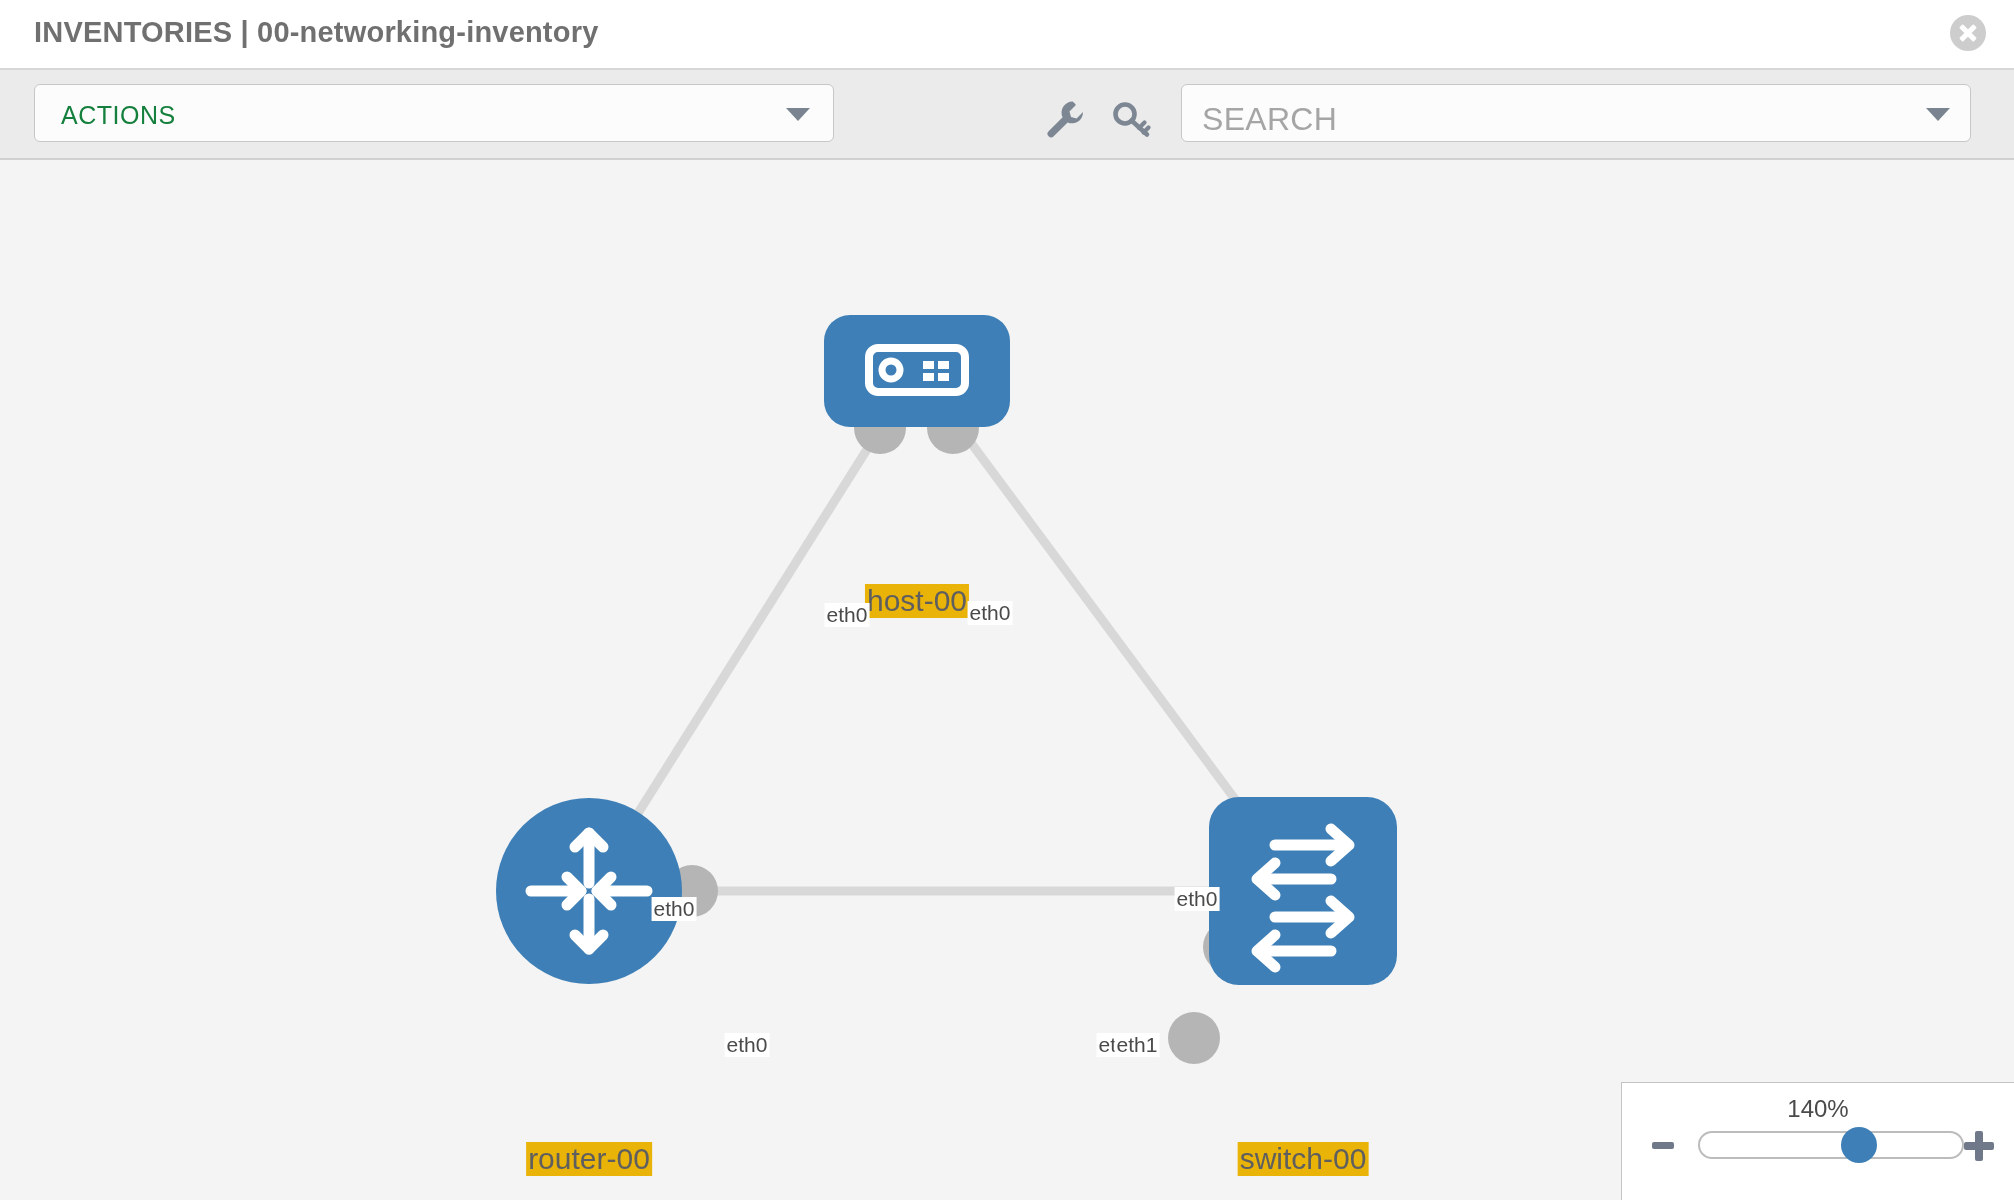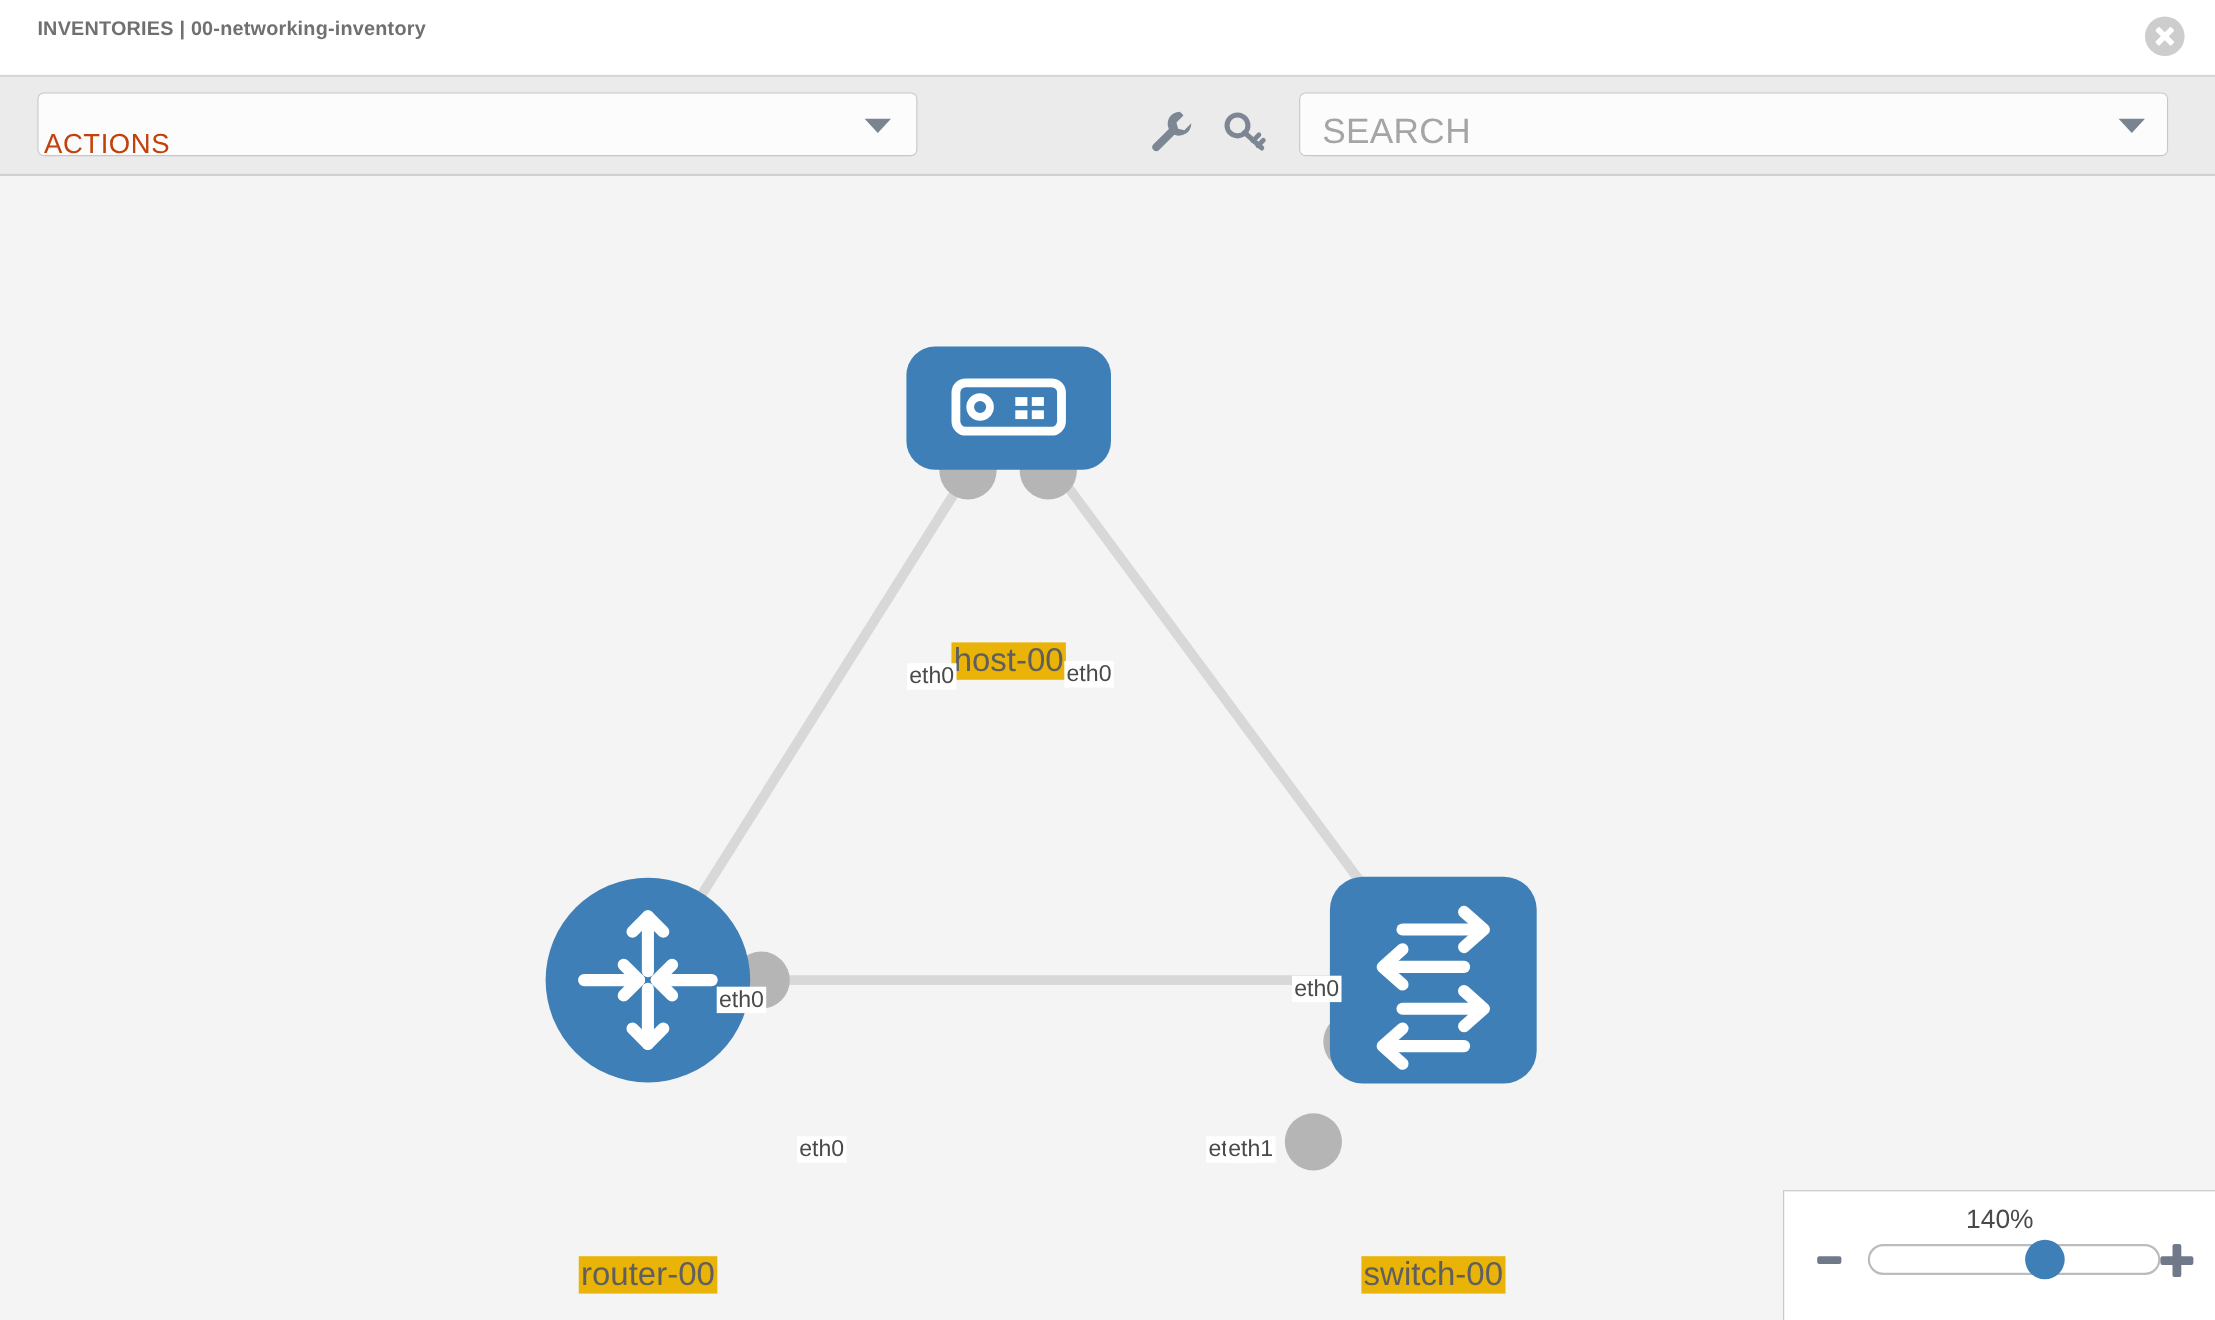--- a/index.html
+++ b/index.html
@@ -23,21 +23,21 @@
     width: 2014px;
     height: 70px;
     background: #ffffff;
     border-bottom: 2px solid #d7d7d7;
     box-sizing: border-box;
   }
   .header-title {
     position: absolute;
     left: 34px;
     top: 16px;
-    font-size: 18px;
+    font-size: 29px;
     font-weight: bold;
     color: #707070;
     letter-spacing: 0.2px;
     white-space: nowrap;
   }
   .close-btn {
     position: absolute;
     right: 28px;
     top: 15px;
     width: 36px;
@@ -74,26 +74,25 @@
     width: 800px;
     height: 58px;
     background: #fcfcfc;
     border: 1px solid #c7c7c7;
     border-radius: 6px;
     box-sizing: border-box;
     cursor: pointer;
   }
   .actions-select .label {
     position: absolute;
-    left: 5px;
+    left: 26px;
     top: 16px;
     font-size: 25px;
-    color: #c2410c;
+    color: #15803d;
     letter-spacing: 0.5px;
-    margin-top: 16px;
   }
   .caret-down {
     position: absolute;
     width: 0; height: 0;
     border-left: 12px solid transparent;
     border-right: 12px solid transparent;
     border-top: 13px solid #7a8491;
   }
   .actions-select .caret-down { right: 23px; top: 23px; }
 

